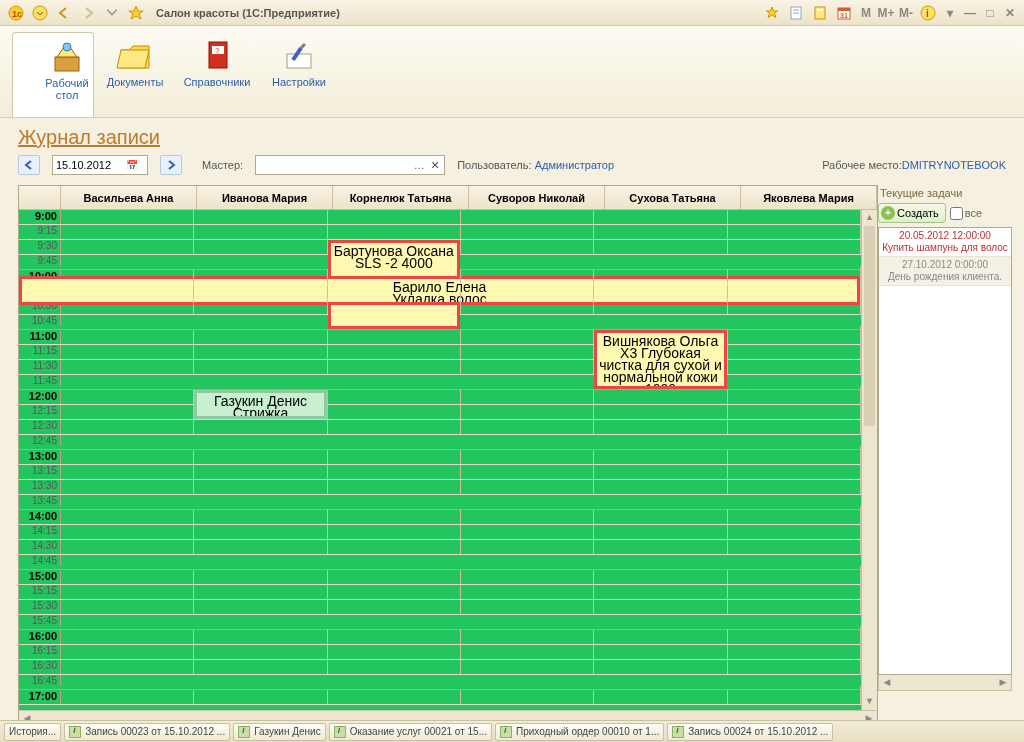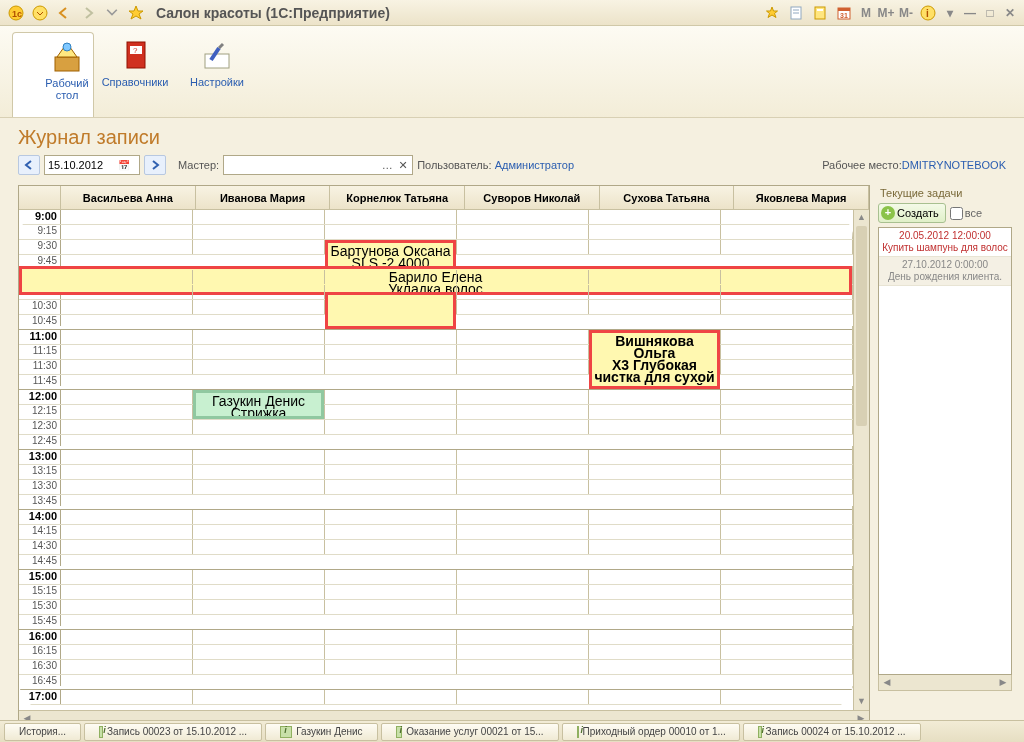--- a/index.html
+++ b/index.html
@@ -1,55 +1,55 @@
 <!DOCTYPE html>
 <html><head>
 <meta charset="utf-8">
 <style>
 * { box-sizing: border-box; margin: 0; padding: 0; font-family: Arial, sans-serif; }
 body { background: #f5f0e0; width: 1024px; height: 742px; overflow: hidden; font-size: 11px; }
 
 
 .titlebar { height: 26px; background: linear-gradient(#f8f3e3,#ece3c9); display: flex; align-items: center; padding: 0 4px; border-bottom: 1px solid #d0c8a8; font-weight: bold; }
 .titlebar .tb-btn { width: 22px; height: 20px; margin: 0 1px; display: flex; align-items: center; justify-content: center; border-radius: 3px; }
-.titlebar .title-text { margin-left: 8px; color: #555; font-size: 14px; }
+.titlebar .title-text { margin-left: 8px; color: #555; font-size: 11px; }
 .titlebar .spacer { flex: 1; }
 .icon-svg { width: 16px; height: 16px; }
 .win-btn { width: 20px; height: 18px; display: flex; align-items: center; justify-content: center; color: #888; font-size: 12px; }
 
 
 .bigtoolbar { height: 92px; background: linear-gradient(#fdfbf3,#f3edd8); display: flex; padding: 6px 12px 0 12px; border-bottom: 1px solid #d8d0b4; }
 .big-btn { width: 82px; text-align: center; padding-top: 4px; cursor: pointer; }
 .big-btn.active { background: #fff; border: 1px solid #d0c8a8; border-bottom: none; border-radius: 4px 4px 0 0; padding-left: 28px; }
 .big-btn .big-icon { width: 40px; height: 38px; margin: 0 auto 2px auto; }
 .big-btn .lbl { color: #2a5db0; font-size: 11px; line-height: 12px; }
 
 
-.page-heading { color: #c07b2a; font-size: 20px; padding: 8px 18px 2px 18px; }
-
-
-.filterbar { height: 28px; display: flex; align-items: center; padding: 0 18px; gap: 4px; }
+.page-heading { color: #c07b2a; font-size: 20px; padding: 8px 18px 2px 18px; text-decoration: underline; }
+
+
+.filterbar { height: 28px; display: flex; align-items: center; padding: 0 18px; gap: 12px; }
 .arrow-btn { width: 22px; height: 20px; border: 1px solid #b8c8e0; background: #e8f0fc; border-radius: 2px; display: flex; align-items: center; justify-content: center; }
 .date-field { width: 96px; height: 20px; border: 1px solid #b0a888; background: #fff; display: flex; align-items: center; padding: 0 3px; }
 .date-field input { border: none; width: 70px; font-size: 11px; outline: none; }
 .fld-label { color: #555; font-size: 11px; margin-left: 8px; }
 .master-field { width: 190px; height: 20px; border: 1px solid #b0a888; background: #fff; display: flex; align-items: center; padding: 0 2px; }
 .master-field .dots { width: 18px; text-align: center; color: #555; cursor: pointer; }
 .master-field .clr { width: 14px; text-align: center; color: #555; cursor: pointer; }
 .user-label { color: #555; }
 .user-val { color: #2a5db0; }
 .workplace { color: #2a5db0; }
 
 
 .main { display: flex; padding: 6px 12px 0 18px; height: 548px; }
-.sched-wrap { flex: 1; position: relative; border: 1px solid #b0a888; background: #ffffff; margin-right: 8px; }
+.sched-wrap { flex: 1; position: relative; border: 1px solid #b0a888; background: #22c55e; }
 .sched-header { display: flex; height: 24px; background: linear-gradient(#f8f3e3,#ece3c9); border-bottom: 1px solid #c8c0a0; }
 .time-col-head { width: 42px; border-right: 1px solid #c8c0a0; }
 .col-head { flex: 1; border-right: 1px solid #c8c0a0; text-align: center; line-height: 24px; font-size: 11px; font-weight: bold; }
-.sched-body { position: absolute; top: 24px; left: 0; right: 16px; bottom: 16px; overflow: hidden; border-radius: 28px; }
+.sched-body { position: absolute; top: 24px; left: 0; right: 16px; bottom: 16px; overflow: hidden; }
 .grid { position: relative; }
 .row { display: flex; height: 15px; border-bottom: 1px solid #e0dcc8; }
 .row.major { border-bottom: 1px solid #b0a888; flex-direction: column; }
 .time-cell { width: 42px; text-align: right; padding-right: 3px; font-size: 10px; color: #555; border-right: 1px solid #b0a888; }
 .time-cell.bold { font-weight: bold; font-size: 11px; color: #000; }
 .slot { flex: 1; border-right: 1px solid #c8c0a0; position: relative; }
 .event { position: absolute; left: 0; right: 0; background: #fff8b0; border: 3px solid #ef4444; text-align: center; font-size: 14px; line-height: 12px; padding: 2px 1px; overflow: hidden; }
 .event.green { background: #c8f0d0; border-color: #90c8a0; }
 .vscroll { position: absolute; top: 24px; right: 0; width: 16px; bottom: 16px; background: #ece6d0; border-left: 1px solid #c8c0a0; }
 .vscroll .thumb { position: absolute; left: 2px; right: 2px; top: 16px; height: 200px; background: #d8d0b4; border-radius: 2px; }
@@ -66,21 +66,21 @@
 .all-chk { display: flex; align-items: center; gap: 2px; font-size: 11px; color: #666; }
 .tasks-list { border: 1px solid #b0a888; background: #fff; height: 448px; overflow: hidden; position: relative; }
 .task-item { font-size: 10px; text-align: center; padding: 2px 2px; border-bottom: 1px solid #e8e4d4; line-height: 12px; }
 .task-item.red { color: #c03030; }
 .task-item.gray { color: #888; background: #f4f0e4; }
 .tasks-scroll { height: 16px; background: #ece6d0; border: 1px solid #c8c0a0; border-top: none; display: flex; justify-content: space-between; }
 .tasks-scroll .a { width: 16px; text-align: center; line-height: 14px; color: #888; font-size: 9px; }
 
 
 .bottom-tabs { position: absolute; left: 0; right: 0; bottom: 0; height: 22px; background: linear-gradient(#f2ecd6,#e6dec2); display: flex; align-items: center; padding: 0 4px; border-top: 1px solid #c8c0a0; gap: 3px; }
-.btab { height: 18px; background: linear-gradient(#fefcf4,#f0ead4); border: 1px solid #c8c0a0; border-radius: 2px; padding: 0 14px; display: flex; align-items: center; gap: 4px; font-size: 10px; color: #444; max-width: 178px; overflow: hidden; white-space: nowrap; }
+.btab { height: 18px; background: linear-gradient(#fefcf4,#f0ead4); border: 1px solid #c8c0a0; border-radius: 2px; padding: 0 4px; display: flex; align-items: center; gap: 4px; font-size: 10px; color: #444; max-width: 178px; overflow: hidden; white-space: nowrap; }
 .btab .bic { width: 12px; height: 12px; background: #c8e0a8; border: 1px solid #90b060; position: relative; }
 .btab .bic::after { content: "i"; position: absolute; left: 3px; top: -2px; color: #507030; font-size: 9px; font-style: italic; font-weight: bold; }
 </style>
 </head>
 <body>
 
 <div class="titlebar">
   <div class="tb-btn">
       <svg class="icon-svg" viewBox="0 0 16 16">
         <circle cx="8" cy="8" r="7" fill="#ffcc33" stroke="#cc9900"></circle>
@@ -160,20 +160,27 @@
     <div class="big-icon"><svg viewBox="0 0 40 38">
           <rect x="8" y="20" width="24" height="14" fill="#d8a040" stroke="#a06000"></rect>
           <path d="M20 6 L10 20 L30 20 Z" fill="#ffe880" stroke="#a06000"></path>
           <circle cx="20" cy="10" r="4" fill="#80c8ff" stroke="#3080c0"></circle>
         </svg></div>
     <div class="lbl" style="white-space:pre-line">Рабочий
 стол</div>
   </div>
   <div class="big-btn">
     <div class="big-icon"><svg viewBox="0 0 40 38">
+          <path d="M6 14 L14 14 L18 10 L34 10 L34 32 L6 32 Z" fill="#ffd850" stroke="#c09000"></path>
+          <path d="M6 14 L34 14 L30 32 L2 32 Z" fill="#ffe880" stroke="#c09000"></path>
+        </svg></div>
+    <div class="lbl">Документы</div>
+  </div>
+  <div class="big-btn">
+    <div class="big-icon"><svg viewBox="0 0 40 38">
           <rect x="12" y="6" width="18" height="26" fill="#d03020" stroke="#901000"></rect>
           <rect x="15" y="10" width="12" height="8" fill="#fff"></rect>
           <text x="18" y="17" font-size="8" fill="#d03020">?</text>
         </svg></div>
     <div class="lbl">Справочники</div>
   </div>
   <div class="big-btn">
     <div class="big-icon"><svg viewBox="0 0 40 38">
           <rect x="8" y="18" width="24" height="14" fill="#fff" stroke="#a0a080"></rect>
           <path d="M14 24 L22 12" stroke="#4060c0" stroke-width="4"></path>
@@ -253,21 +260,21 @@
                 <div>SLS -2 4000</div>
               </div>
             </div>
             <div class="slot"></div>
             <div class="slot"></div>
             <div class="slot"></div>
           </div>
           <div class="row major">
             <div class="time-cell">9:45</div>
             <div class="slot" style="position: relative;">
-              <div class="event" style="top: 0px; height: 29px;">
+              <div class="event" style="top: 10px; height: 29px;">
                 <div>Барило Елена</div>
                 <div>Укладка волос</div>
               </div>
             </div>
             <div class="slot"></div>
             <div class="slot"></div>
             <div class="slot"></div>
             <div class="slot"></div>
             <div class="slot"></div>
           </div>
@@ -306,21 +313,21 @@
             <div class="slot"></div>
             <div class="slot"></div>
             <div class="slot"></div>
           </div>
           <div class="row">
             <div class="time-cell bold">11:00</div>
             <div class="slot"></div>
             <div class="slot"></div>
             <div class="slot"></div>
             <div class="slot"></div>
-            <div class="slot" style="position: relative; font-weight: bold;">
+            <div class="slot" style="position: relative;">
               <div class="event" style="top: 0px; height: 59px;">
                 <div>Вишнякова Ольга</div>
                 <div>X3 Глубокая чистка для сухой и нормальной кожи 1000</div>
               </div>
             </div>
             <div class="slot"></div>
           </div>
           <div class="row">
             <div class="time-cell">11:15</div>
             <div class="slot"></div>

